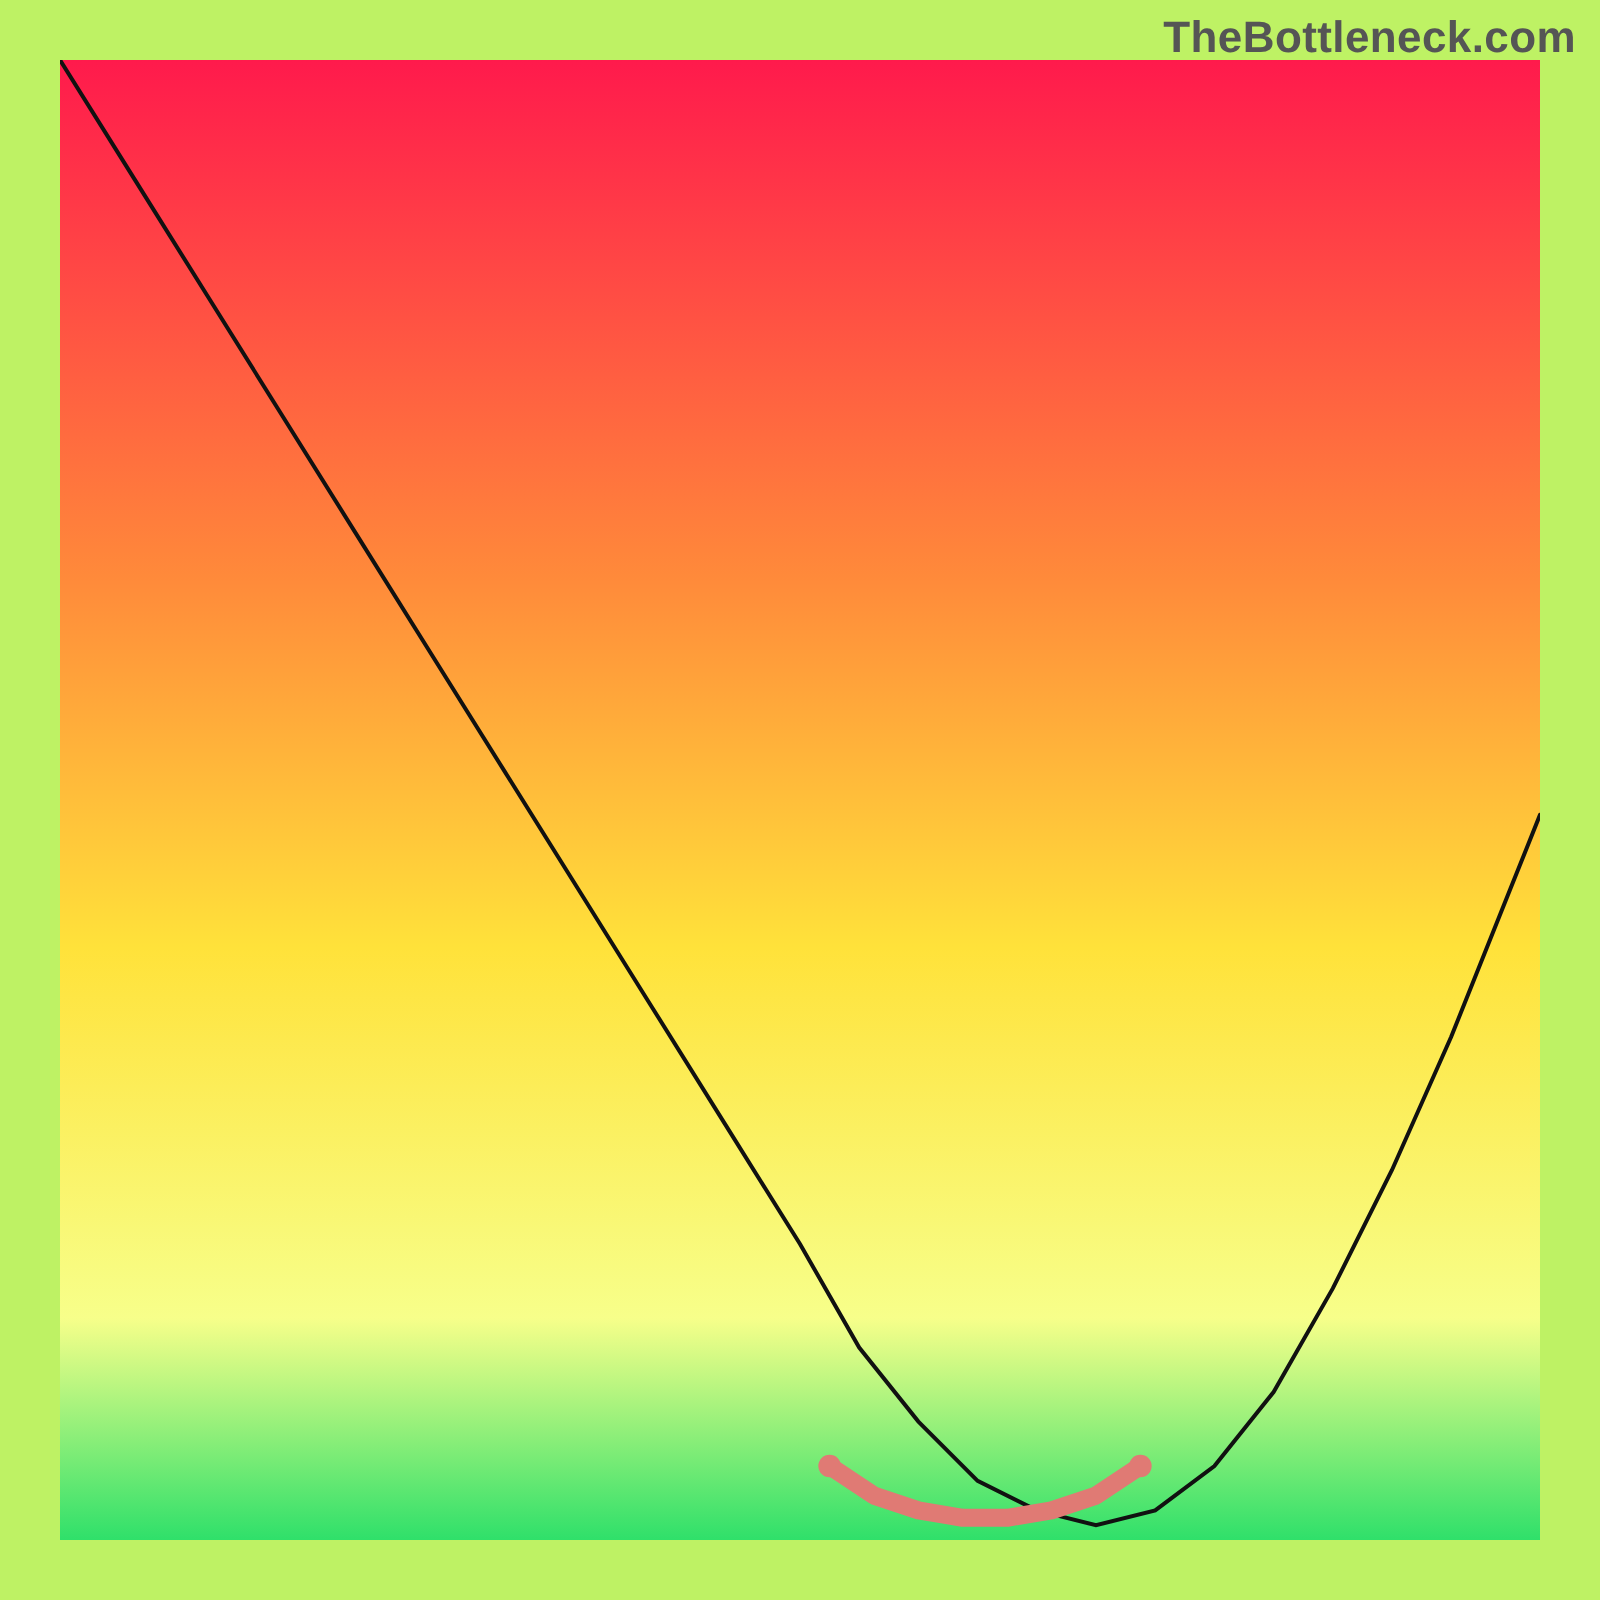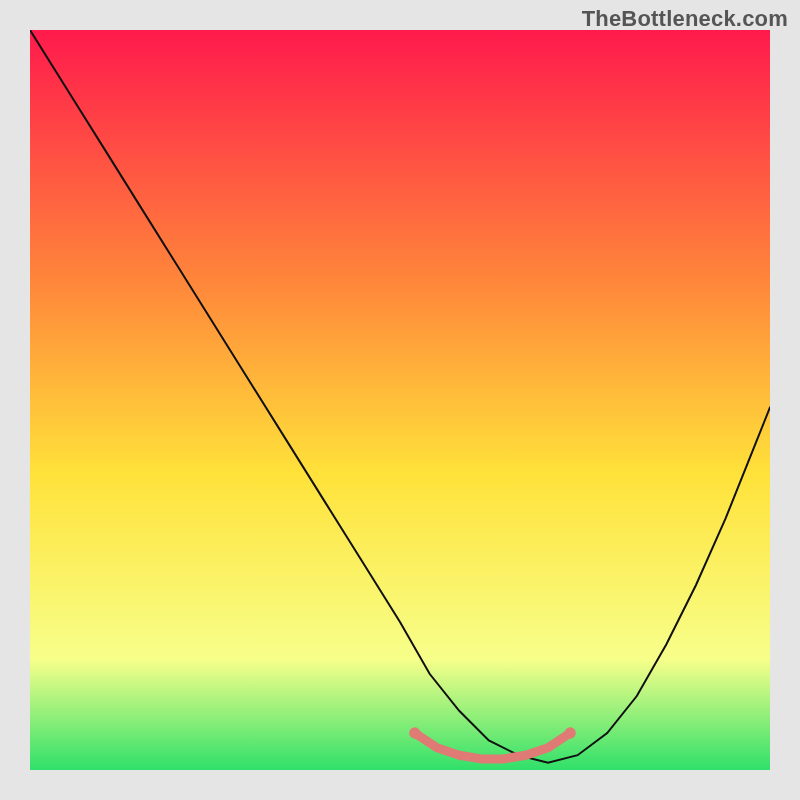--- a/index.html
+++ b/index.html
@@ -10,21 +10,21 @@
     height: 800px;
     overflow: hidden;
     font-family: Arial, Helvetica, sans-serif;
   }
   .frame {
     position: absolute;
     left: 0;
     top: 0;
     width: 800px;
     height: 800px;
-    background: #e5e5e5;
+    background: #bef264;
   }
   .watermark {
     position: absolute;
     top: 6px;
     right: 12px;
     color: #555;
     font-size: 22px;
     font-weight: bold;
     letter-spacing: 0.2px;
   }

